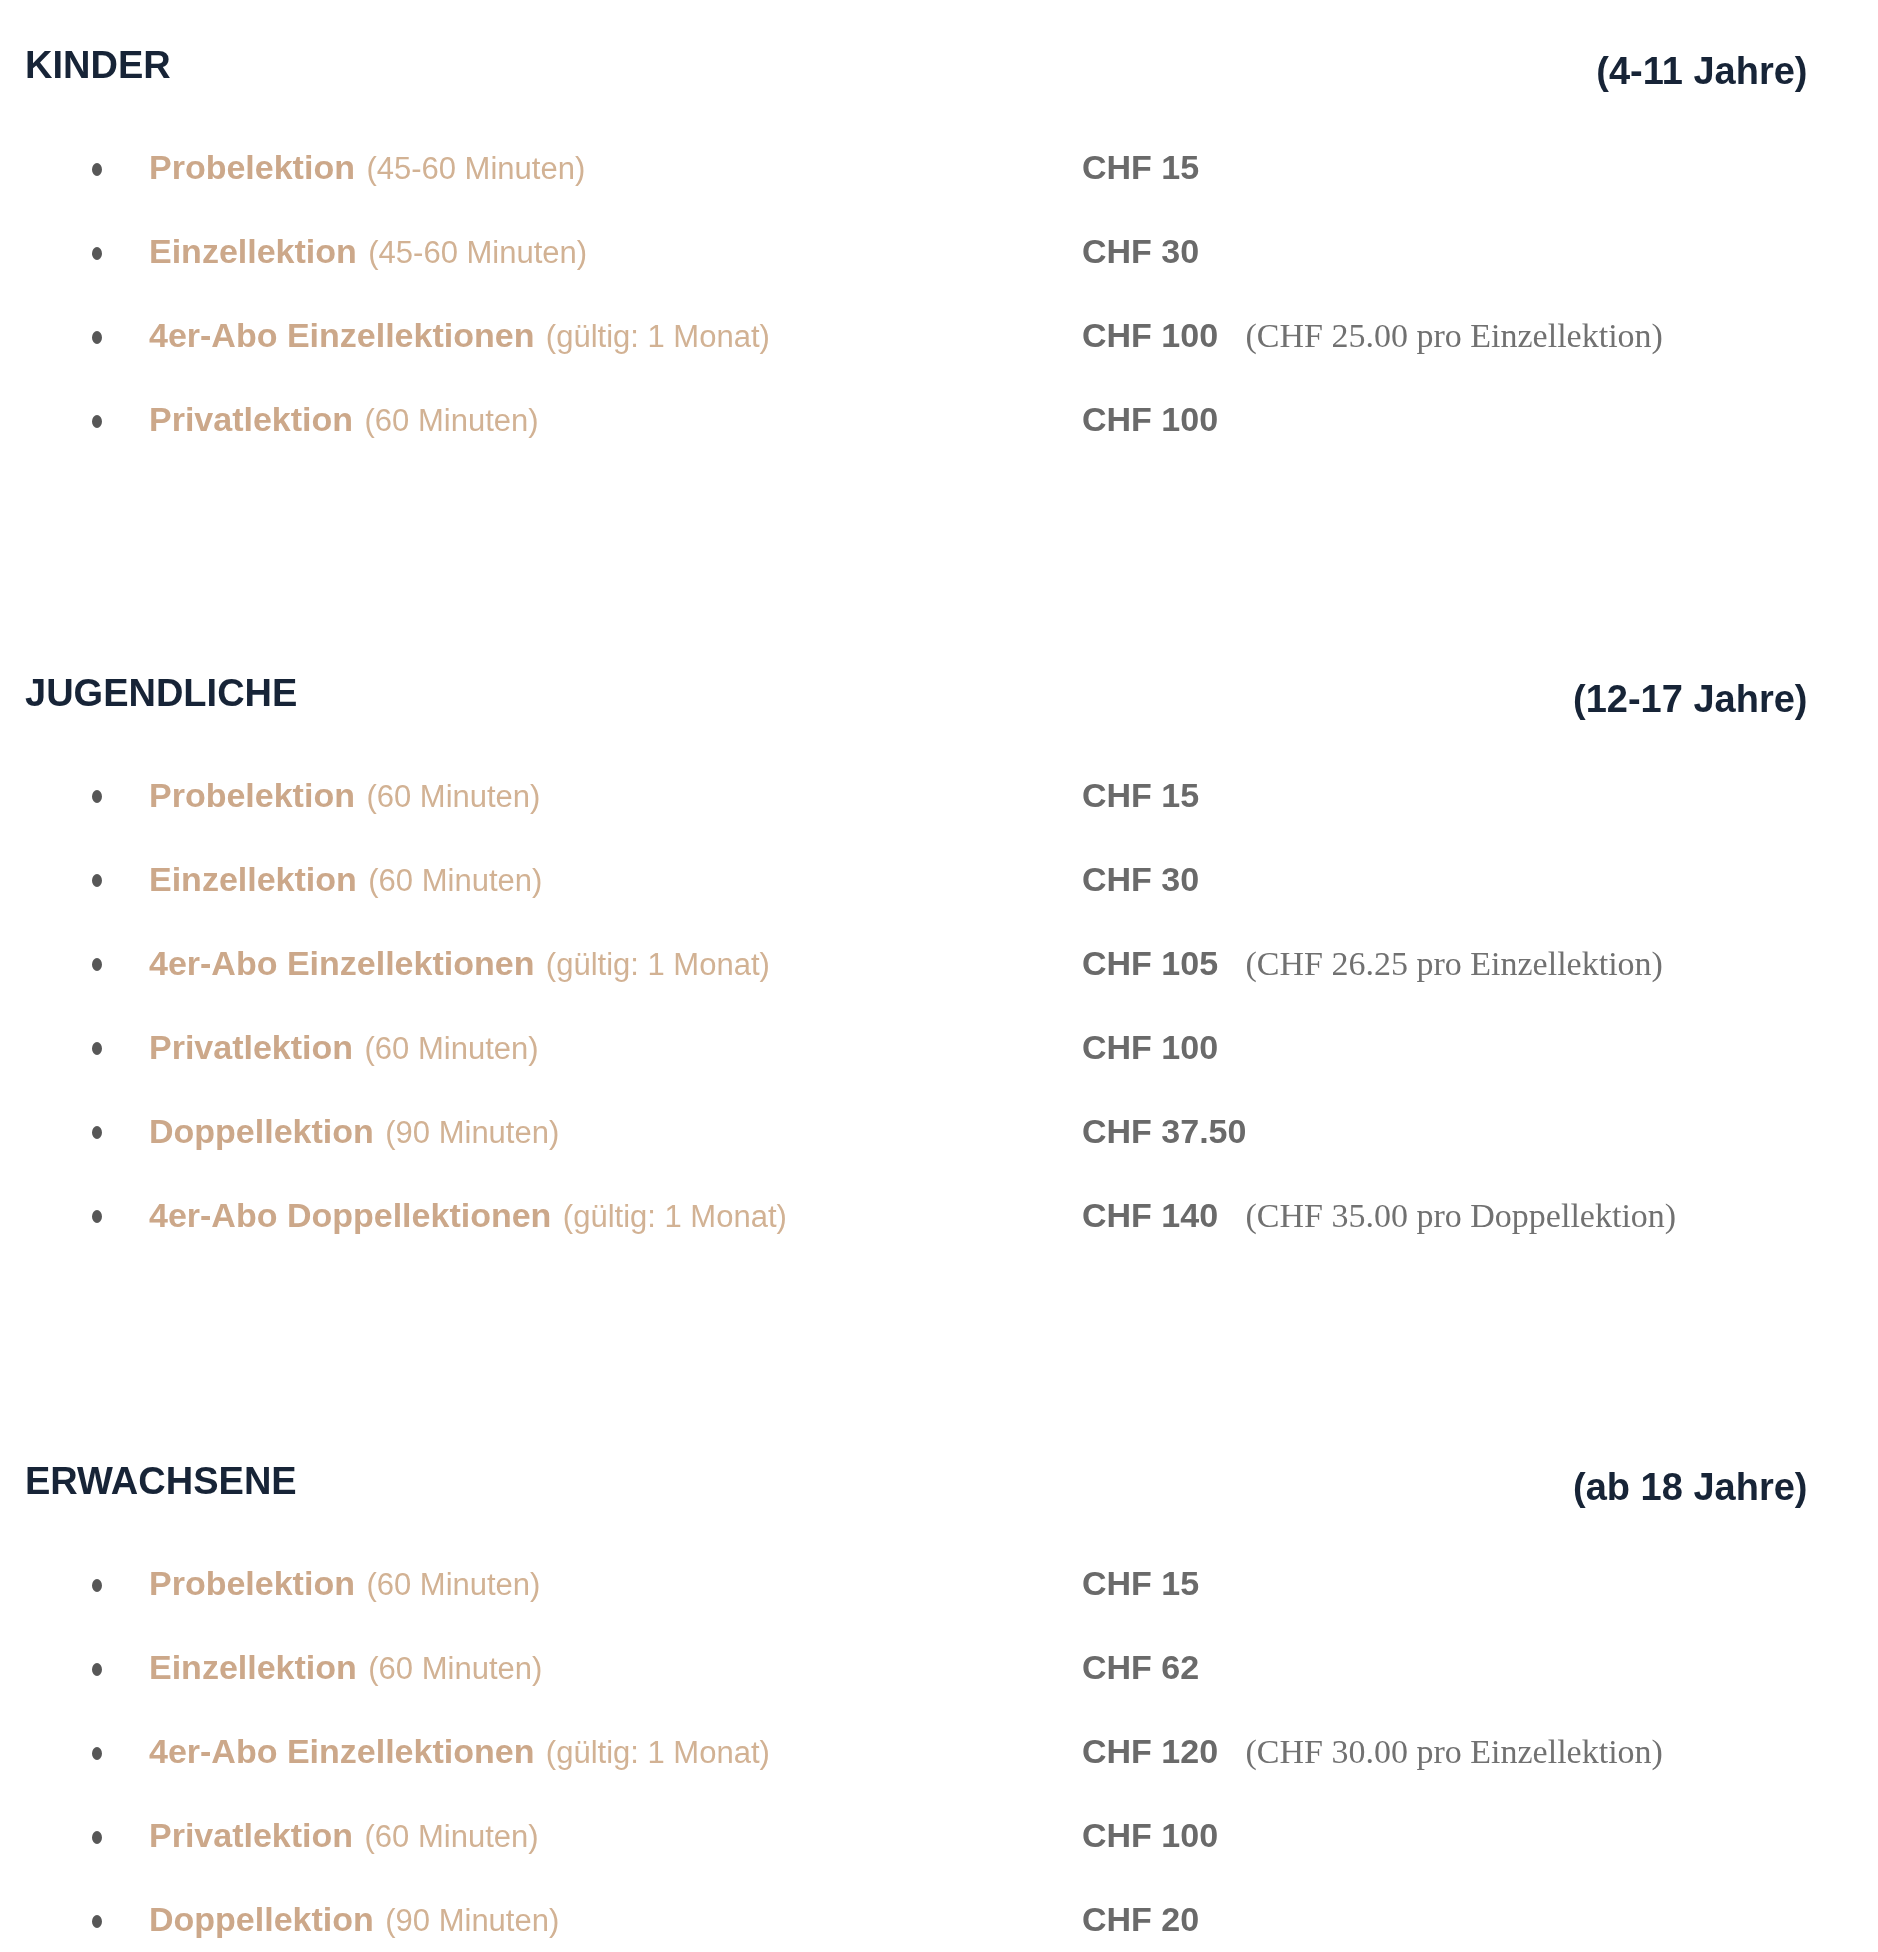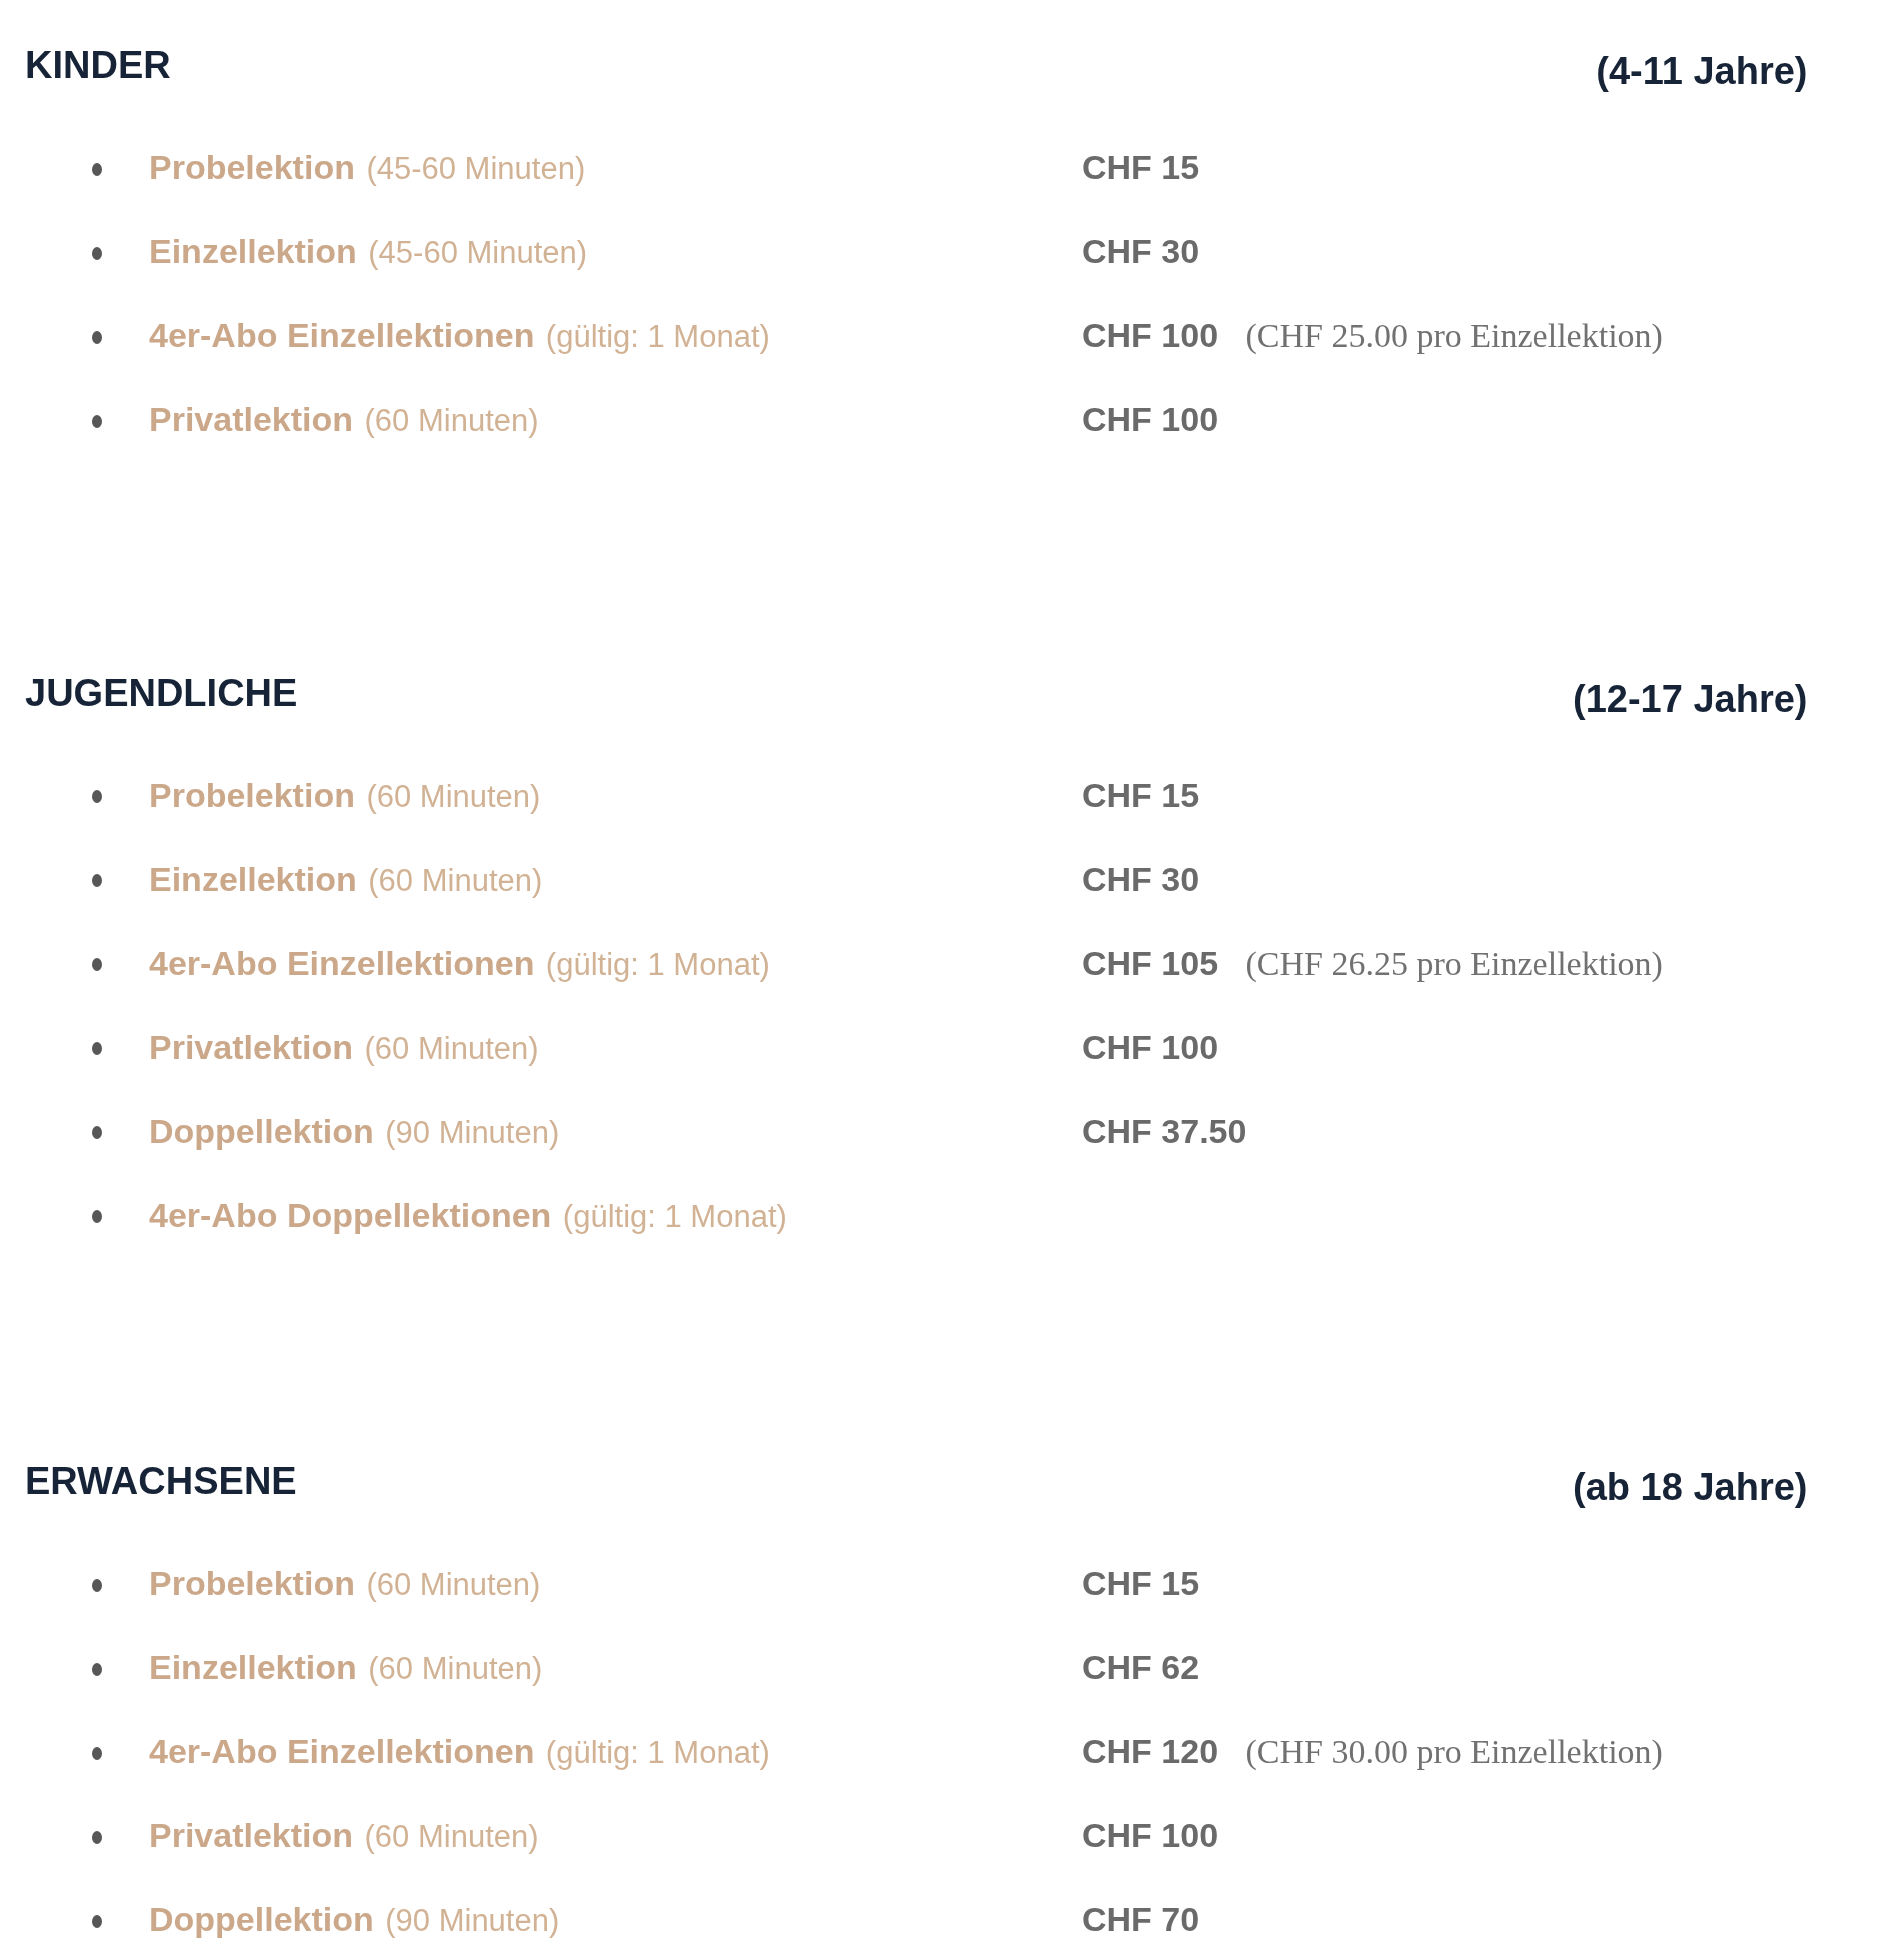--- a/index.html
+++ b/index.html
@@ -213,20 +213,24 @@
       
     </span>
   </li>
 
   <li class="price-item">
     <span class="bullet"></span>
     <span class="desc">
       <span class="item-name">4er-Abo Doppellektionen</span>
       <span class="item-duration">(gültig: 1 Monat)</span>
     </span>
+    <span class="price-cell">
+      <span class="item-price">CHF 140</span>
+      <span class="item-note">(CHF 35.00 pro Doppellektion)</span>
+    </span>
   </li>
 </ul>
   </section>
 
   <section class="section gap-b">
     <h2 class="section-header">
       <span class="section-title">ERWACHSENE</span>
       <span class="section-age">(ab 18 Jahre)</span>
     </h2>
     <ul class="price-items">
@@ -278,21 +282,21 @@
     </span>
   </li>
 
   <li class="price-item">
     <span class="bullet"></span>
     <span class="desc">
       <span class="item-name">Doppellektion</span>
       <span class="item-duration">(90 Minuten)</span>
     </span>
     <span class="price-cell">
-      <span class="item-price">CHF 70</span>
+      <span class="item-price">CHF 20</span>
       
     </span>
   </li>
 
   <li class="price-item">
 
     <span class="desc">
       <span class="item-name">4er-Abo Doppellektionen</span>
       <span class="item-duration">(gültig: 1 Monat)</span>
     </span>

